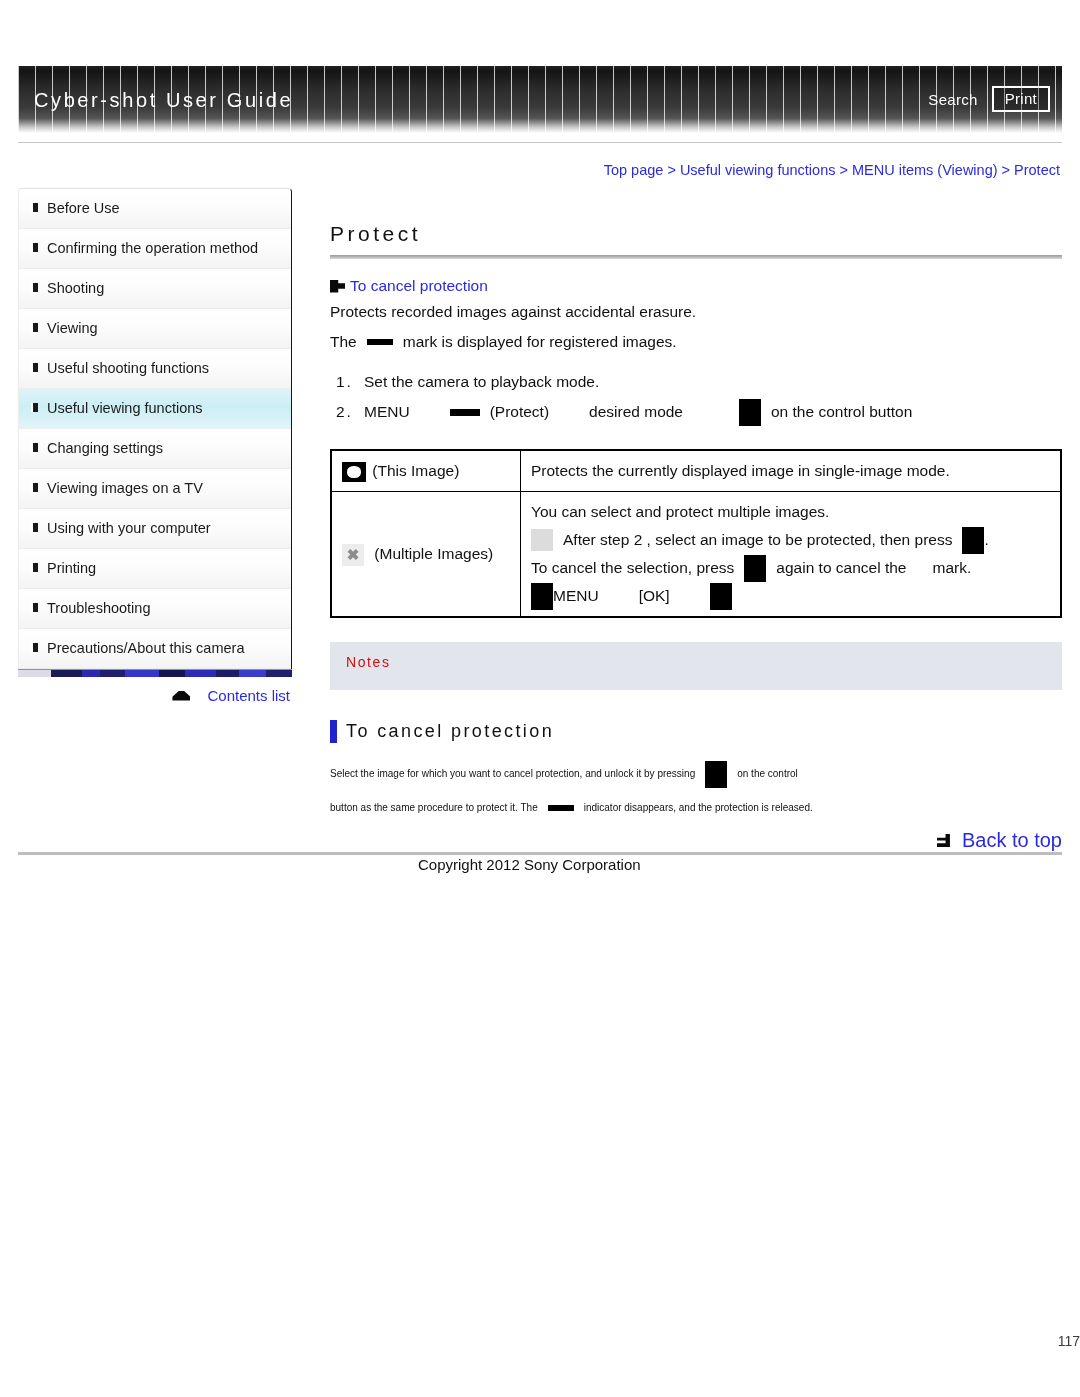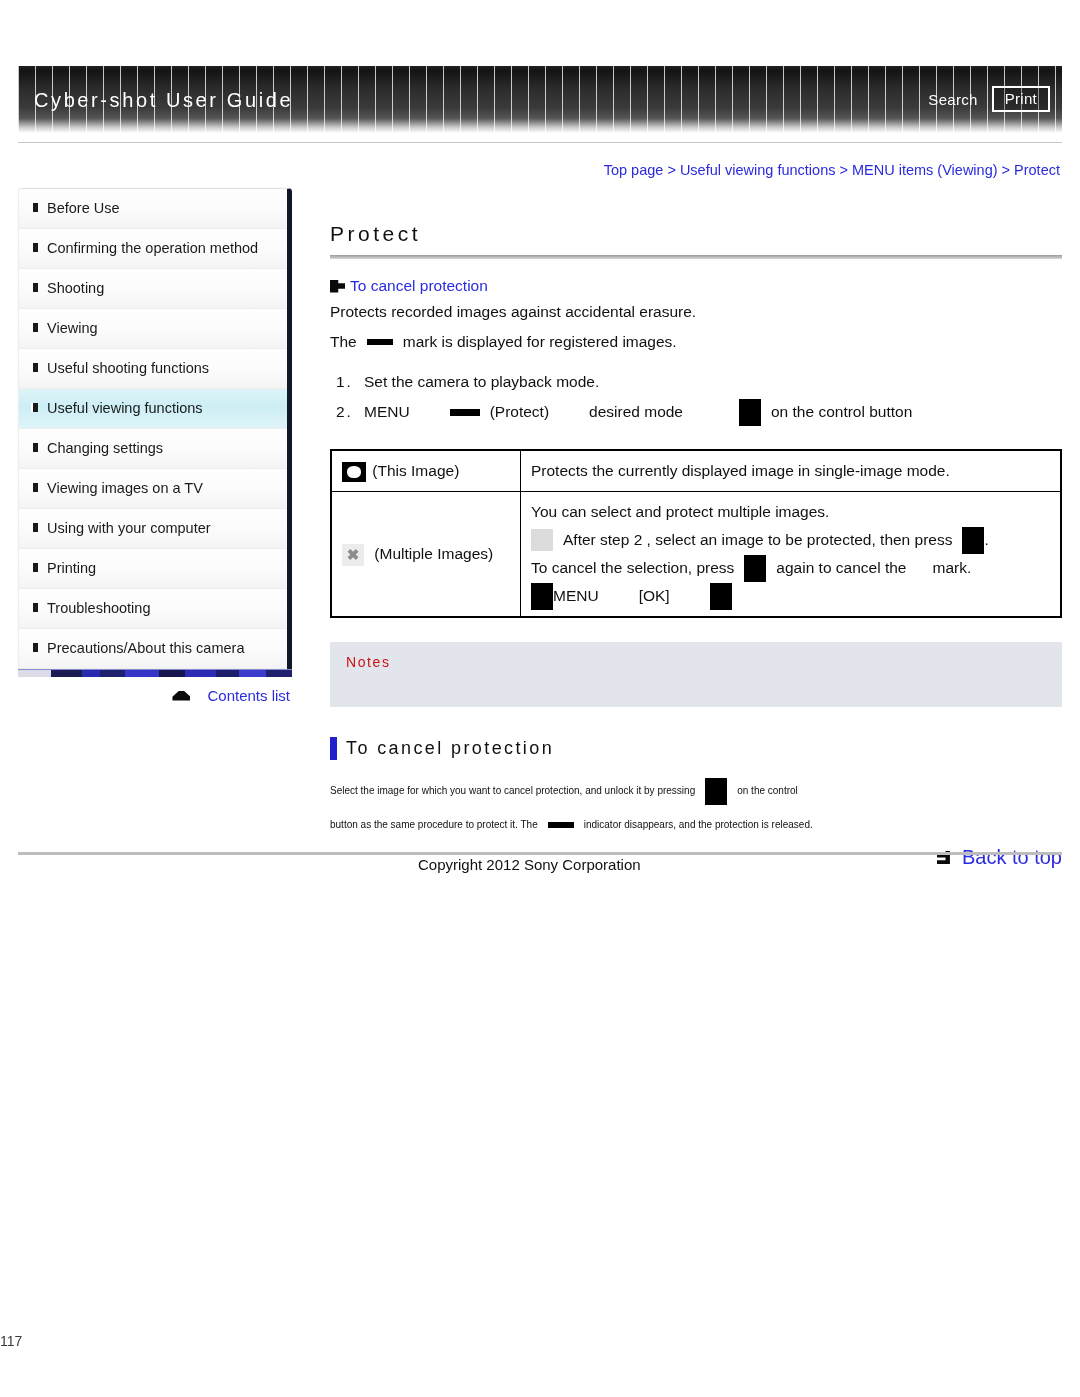--- a/index.html
+++ b/index.html
@@ -90,21 +90,21 @@
   #sidebar {
     position: absolute;
     left: 18px;
     top: 188px;
     width: 274px;
   }
   #sidebar-nav {
     background: #fdfdfd;
     border-top: 1px solid #e2e2e2;
     border-left: 1px solid #ededed;
-    border-right: 5px solid #0f172a;
+    border-right: 1px solid #0f172a;
     border-radius: 4px 4px 0 0;
     box-shadow: 0 0 2px rgba(0,0,0,0.06);
   }
   .nav-item {
     position: relative;
     padding: 9px 10px 9px 28px;
     font-size: 14.5px;
     line-height: 21px;
     color: #1a1a1a;
     border-bottom: 1px solid #eceded;
@@ -308,21 +308,21 @@
   
   #notes-box {
     margin-top: 24px;
     background: #e2e6ec;
     padding: 12px 16px 14px 16px;
   }
   #notes-heading {
     color: #cc1111;
     font-size: 14px;
     letter-spacing: 1.6px;
-    margin-bottom: 23px;
+    margin-bottom: 6px;
   }
   #notes-body {
     font-size: 15.5px;
     line-height: 26px;
     color: #111;
     padding-left: 14px;
   }
 
   
   #subsection {
@@ -378,21 +378,21 @@
     left: 418px;
     top: 856px;
     font-size: 15px;
     color: #111;
   }
   #page-number {
     position: absolute;
     left: 0;
     top: 1333px;
     width: 1080px;
-    text-align: left;
+    text-align: right;
     font-size: 14px;
     color: #3a3a3a;
   }
 </style>
 </head>
 <body>
 
 <div id="header-banner">
   <div class="banner-bg"></div>
   <div id="banner-title">Cyber-shot User Guide</div>

